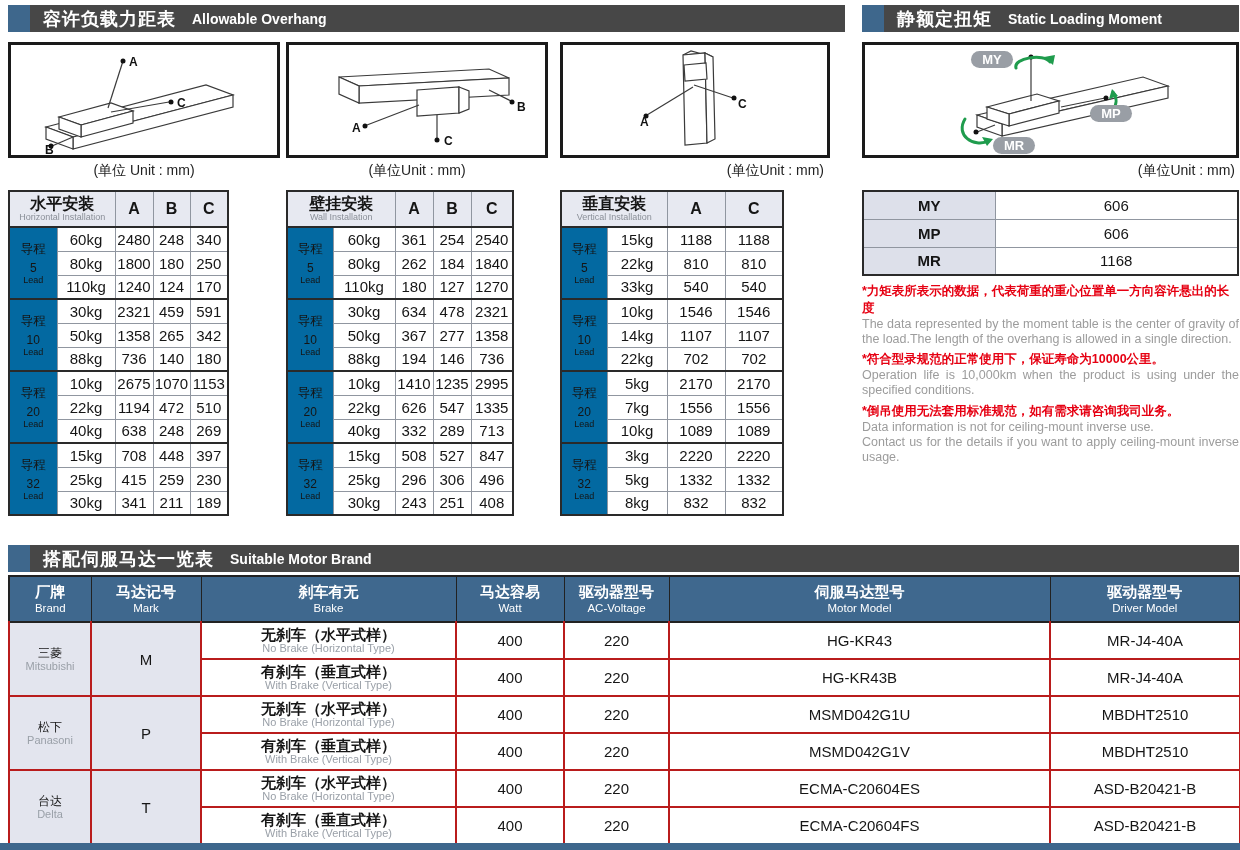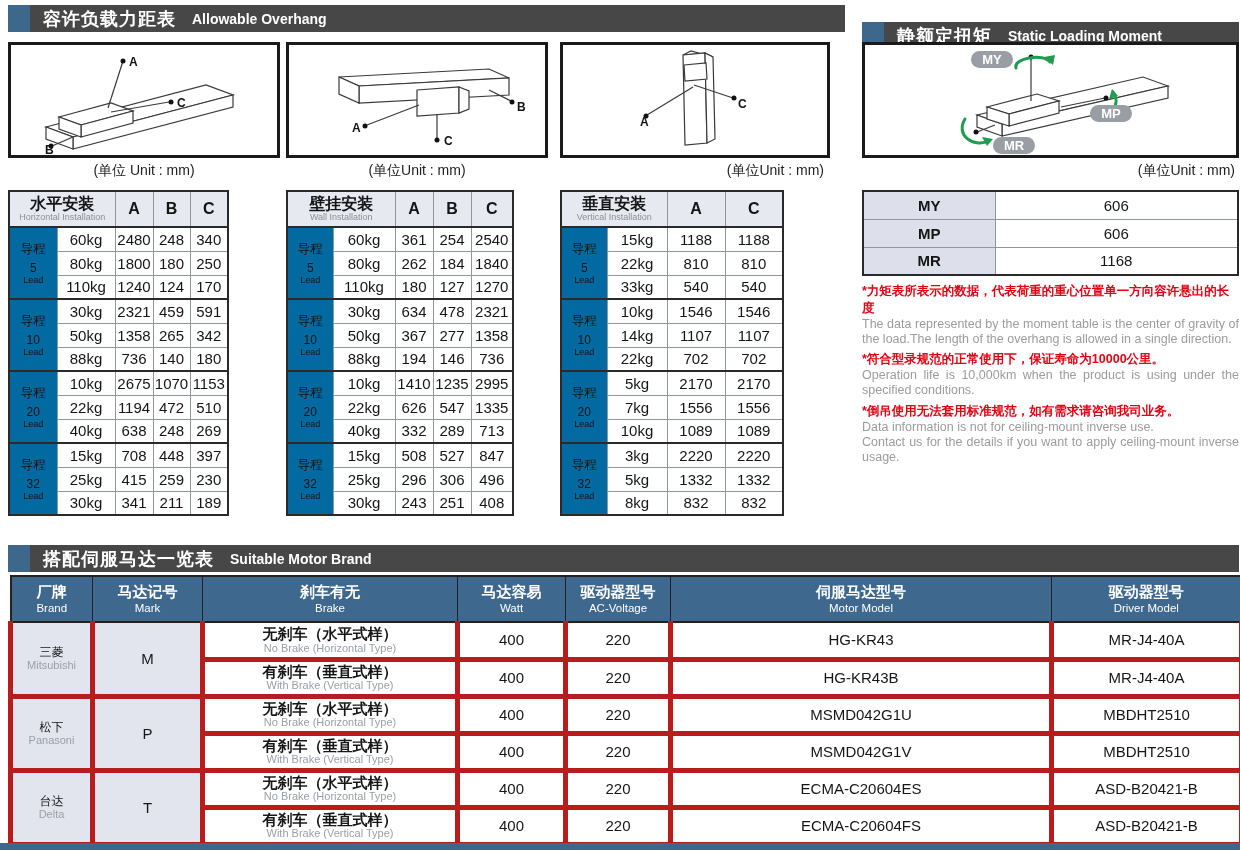--- a/index.html
+++ b/index.html
@@ -45,21 +45,21 @@
   .notes { position: absolute; left: 862px; top: 283px; width: 377px; }
   .note { margin-bottom: 4px; }
   .note-zh { color: #e60012; font-size: 12.5px; font-weight: bold; line-height: 1.35; }
   .note-en { color: #9c9c9c; font-size: 12.5px; line-height: 1.22; text-align: justify; }
 
   
   table.motor { position: absolute; left: 8px; top: 575px; border-collapse: collapse; table-layout: fixed; border: 2px solid #222; }
   .motor th { background: #3f688e; color: #fff; border: 1px solid #222; height: 46px; padding: 0; }
   .motor th .zh { display: block; font-size: 15px; font-weight: bold; line-height: 1.25; }
   .motor th .en { display: block; font-size: 11.5px; font-weight: normal; line-height: 1.1; }
-  .motor td { border: 5px solid #b91c1c; height: 37px; text-align: center; vertical-align: middle; font-size: 15px; color: #161616; padding: 0; }
+  .motor td { border: 2px solid #b91c1c; height: 37px; text-align: center; vertical-align: middle; font-size: 15px; color: #161616; padding: 0; }
   .motor td.brand { background: #e3e5ee; }
   .motor .brand .zh { display: block; font-size: 12px; line-height: 1.2; }
   .motor .brand .en { display: block; font-size: 11px; color: #9aa0a8; line-height: 1.1; }
   .motor td.mark { background: #e3e5ee; }
   .motor .brake .zh { display: block; font-size: 15px; font-weight: bold; line-height: 1.15; }
   .motor .brake .en { display: block; font-size: 11px; color: #9aa0a8; line-height: 1.05; }
   .motor tr.bgrp td { border-top: 2px solid #222; }
 
   .bottom-bar { position: absolute; left: 0; top: 843px; width: 1240px; height: 7px; background: #3e678c; }
 
@@ -79,21 +79,21 @@
 <div id="page">
 
   <div class="sec-hdr" style="left:8px; top:5px; width:837px;">
     <div class="sec-sq"></div>
     <div class="sec-bar">
       <span class="sec-zh">容许负载力距表</span>
       <span class="sec-en">Allowable Overhang</span>
     </div>
   </div>
 
-  <div class="sec-hdr" style="left:862px; top:22px; width:377px;">
+  <div class="sec-hdr" style="left:862px; top:5px; width:377px;">
     <div class="sec-sq"></div>
     <div class="sec-bar">
       <span class="sec-zh">静额定扭矩</span>
       <span class="sec-en">Static Loading Moment</span>
     </div>
   </div>
 
   <div class="diag" style="left:8px; top:42px; width:272px;">
     <svg width="266" height="110" viewBox="0 0 266 110">
       <polygon class="face" points="35,82 195,40 222,50 62,92"></polygon>

